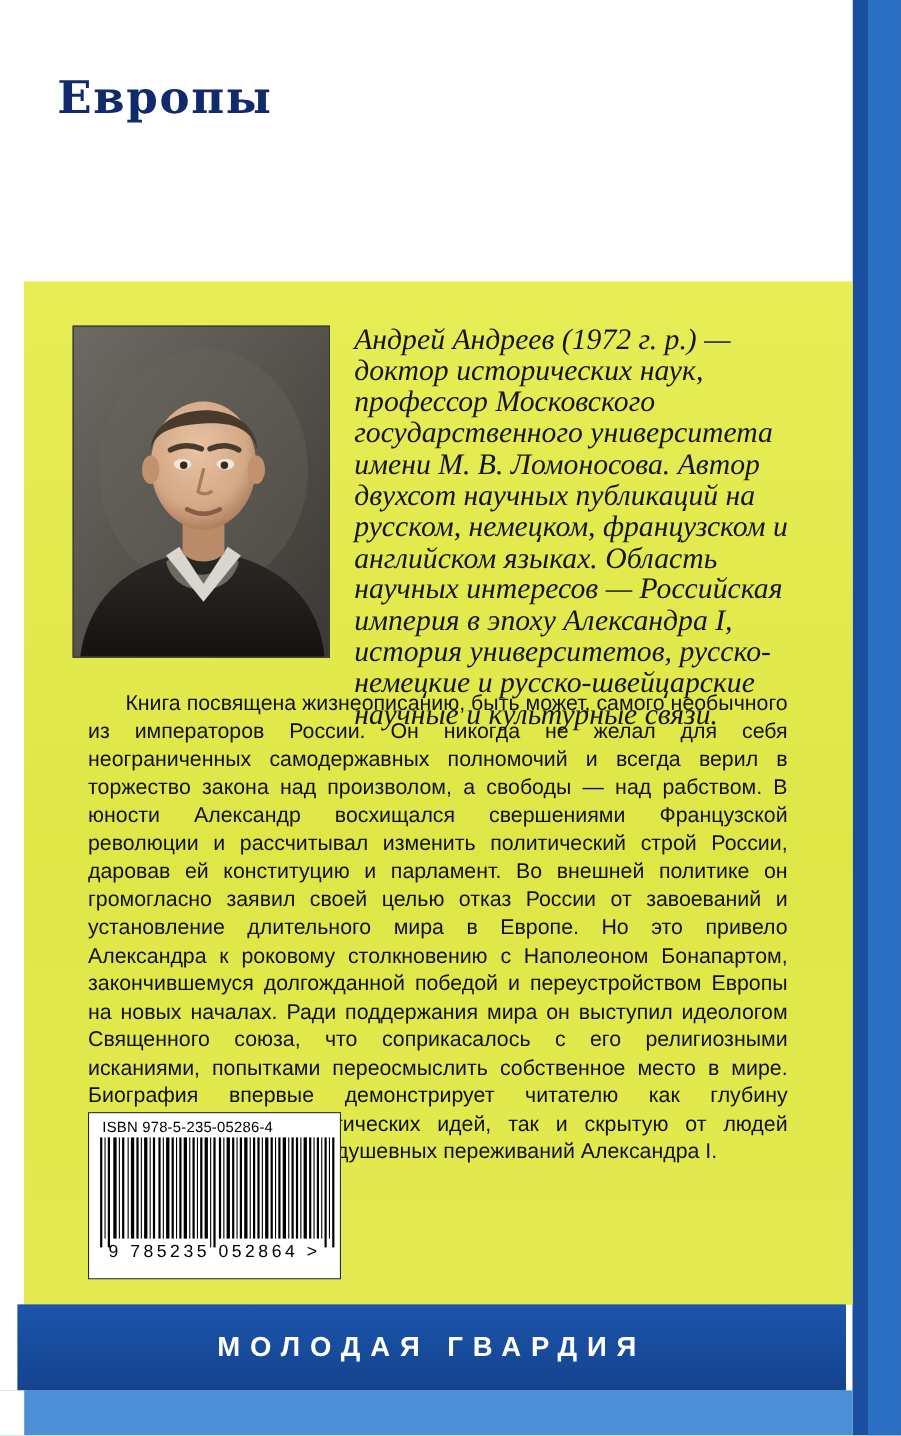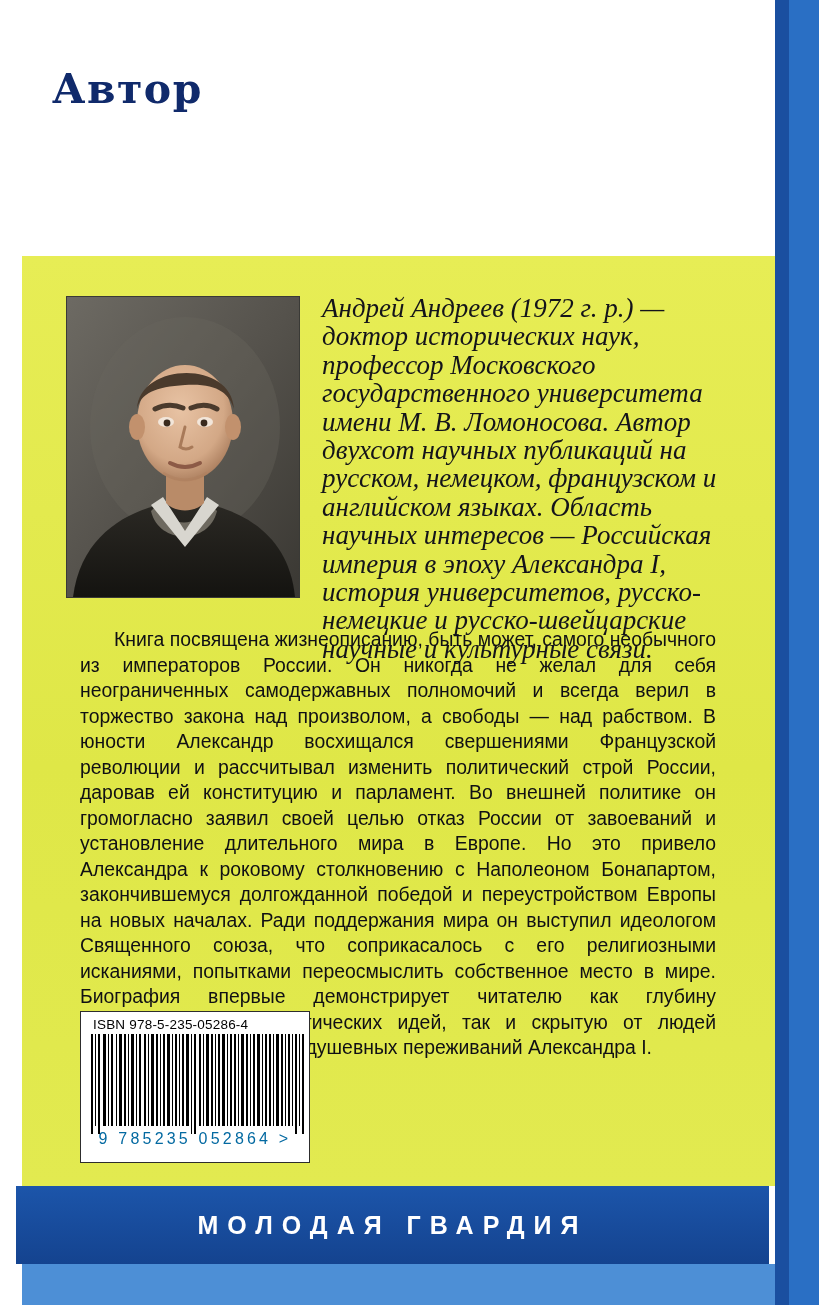--- a/index.html
+++ b/index.html
@@ -147,21 +147,21 @@
     position: absolute;
     top: 0;
     background: #000;
     height: 92px;
   }
   .bars span.tall { height: 100px; }
   .barcode-digits {
     font-family: "Liberation Sans", sans-serif;
     font-size: 16px;
     letter-spacing: 3.2px;
-    color: #0369a1;
+    color: #000000;
     margin-top: 4px;
     text-align: center;
     white-space: nowrap;
   }
 
   
   .publisher-bar {
     position: absolute;
     left: 16px;
     top: 1186px;
@@ -206,21 +206,21 @@
 <body>
 
 <div class="page">
 
   <div class="spine">
     <div class="spine-inner"></div>
   </div>
 
   <div class="top-white">
     <div class="author-block">
-      <span class="author-line">Автор</span>
+      <span class="author-line">Европы</span>
     </div>
   </div>
 
   <div class="green-panel">
 
     <div class="photo">
       <svg width="232" height="300" viewBox="0 0 232 300">
         <defs>
           <linearGradient id="bgGrad" x1="0" y1="0" x2="1" y2="1">
             <stop offset="0%" stop-color="#6d6a63"></stop>

